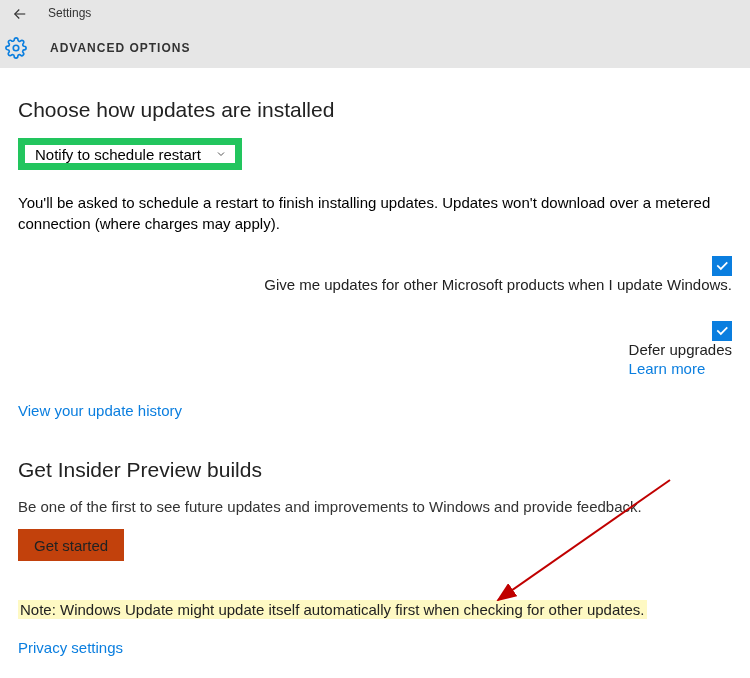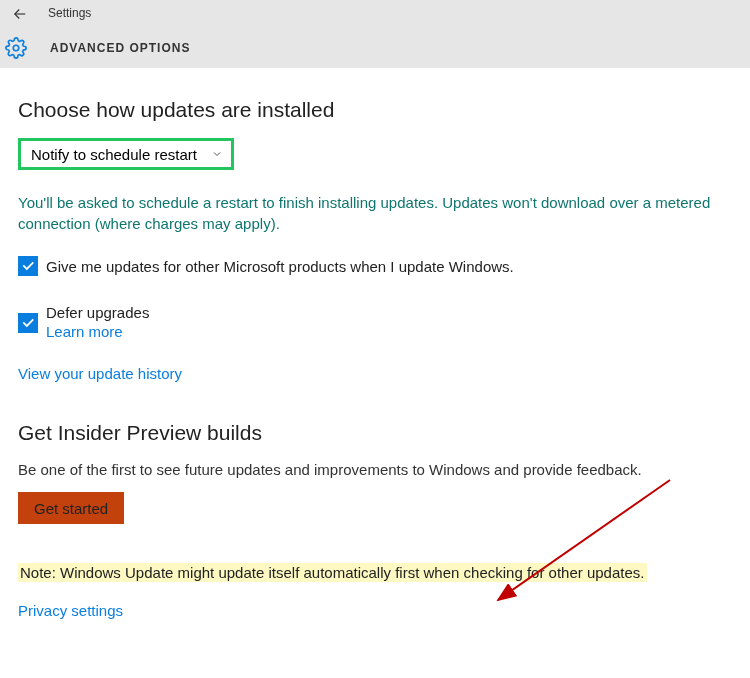--- a/index.html
+++ b/index.html
@@ -5,24 +5,24 @@
     * { margin: 0; padding: 0; box-sizing: border-box; font-family: "Segoe UI", Tahoma, sans-serif; }
     body { background: #fff; color: #000; width: 750px; height: 678px; overflow: hidden; position: relative; }
     .header { position: relative; height: 68px; background: #e6e6e6; display: flex; align-items: flex-start; }
     .back-btn { cursor: pointer; width: 40px; height: 28px; display: flex; align-items: center; justify-content: center; font-size: 20px; color: #333; }
     .app-title { font-size: 12px; color: #333; margin-top: 6px; margin-left: 8px; }
     .header-row-abs { position: absolute; top: 36px; left: 4px; display: flex; align-items: center; }
     .gear-icon { color:#0a7edf; display:flex; align-items:center; justify-content:center; width:24px; height:24px;}
     .header-title { font-size: 12px; letter-spacing: 1px; font-weight: 600; color: #333; margin-left: 22px; }
     .content { padding: 18px 18px 0 18px; position: relative; }
     h2 { font-size: 21px; font-weight: 400; color: #222; margin: 12px 0 16px 0; }
-    .dropdown { border: 3px solid #22c55e; height: 32px; display: inline-flex; align-items: center; padding: 0 34px 0 10px; position: relative; font-size: 15px; cursor: pointer; }
+    .dropdown { border: 7px solid #22c55e; height: 32px; display: inline-flex; align-items: center; padding: 0 34px 0 10px; position: relative; font-size: 15px; cursor: pointer; }
     .dropdown svg { position: absolute; right: 8px; top: 50%; transform: translateY(-50%); }
-    .desc { margin-top: 22px; font-size: 15px; color: #0f766e; line-height: 1.4; }
-    .checkbox-row { display: flex; align-items: center; margin-top: 22px; }
+    .desc { margin-top: 22px; font-size: 15px; color: #000000; line-height: 1.4; }
+    .checkbox-row { display: flex; align-items: flex-end; margin-top: 22px; flex-direction: column; }
     .checkbox { width: 20px; height: 20px; background: #0a7edf; display: flex; align-items: center; justify-content: center; cursor: pointer; flex-shrink: 0; }
     .checkbox svg { stroke-linecap: square; }
     .cb-label { font-size: 15px; margin-left: 8px; color: #222; }
     .link { color: #0a7edf; font-size: 15px; cursor: pointer; display: inline-block; }
     .link-row { margin-top: 24px; }
     .btn { background: #c2410c; border: none; height: 32px; padding: 0 16px; font-size: 15px; color: #222; cursor: pointer; }
     .note { display: inline; font-size: 15px; color: #222; }
     .highlight { background: #fef9c3; padding: 1px 2px; }
     .annotation-layer { position: absolute; inset: 0; pointer-events: none; }
   </style>

